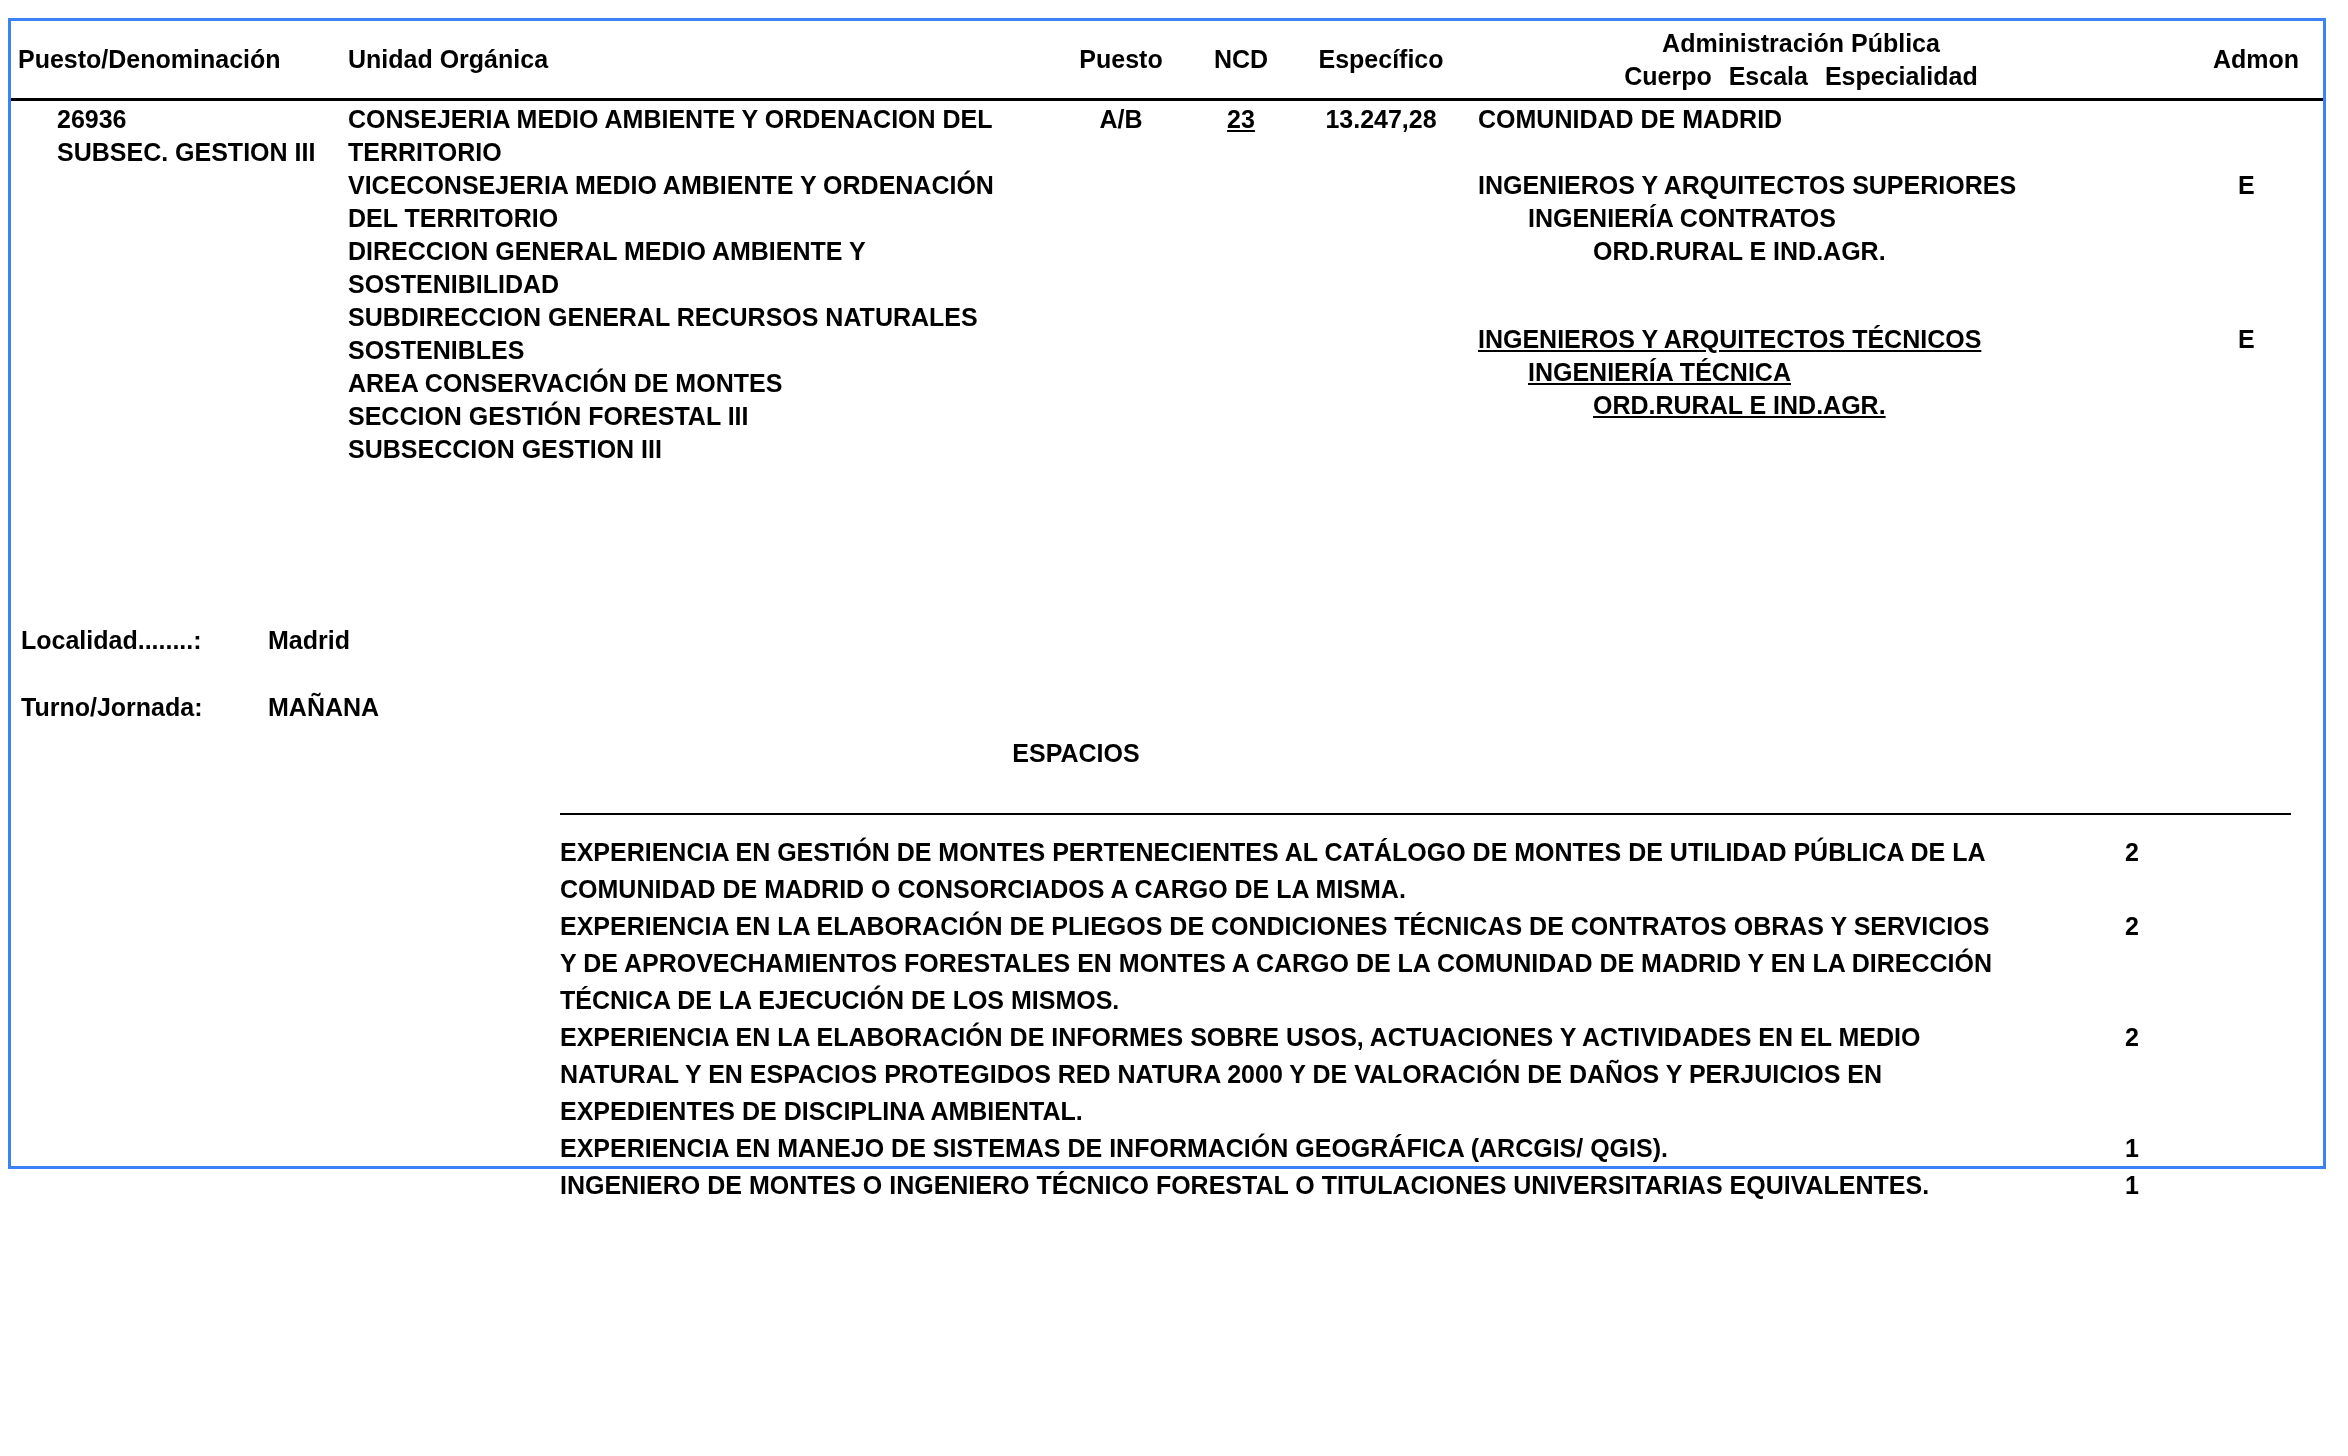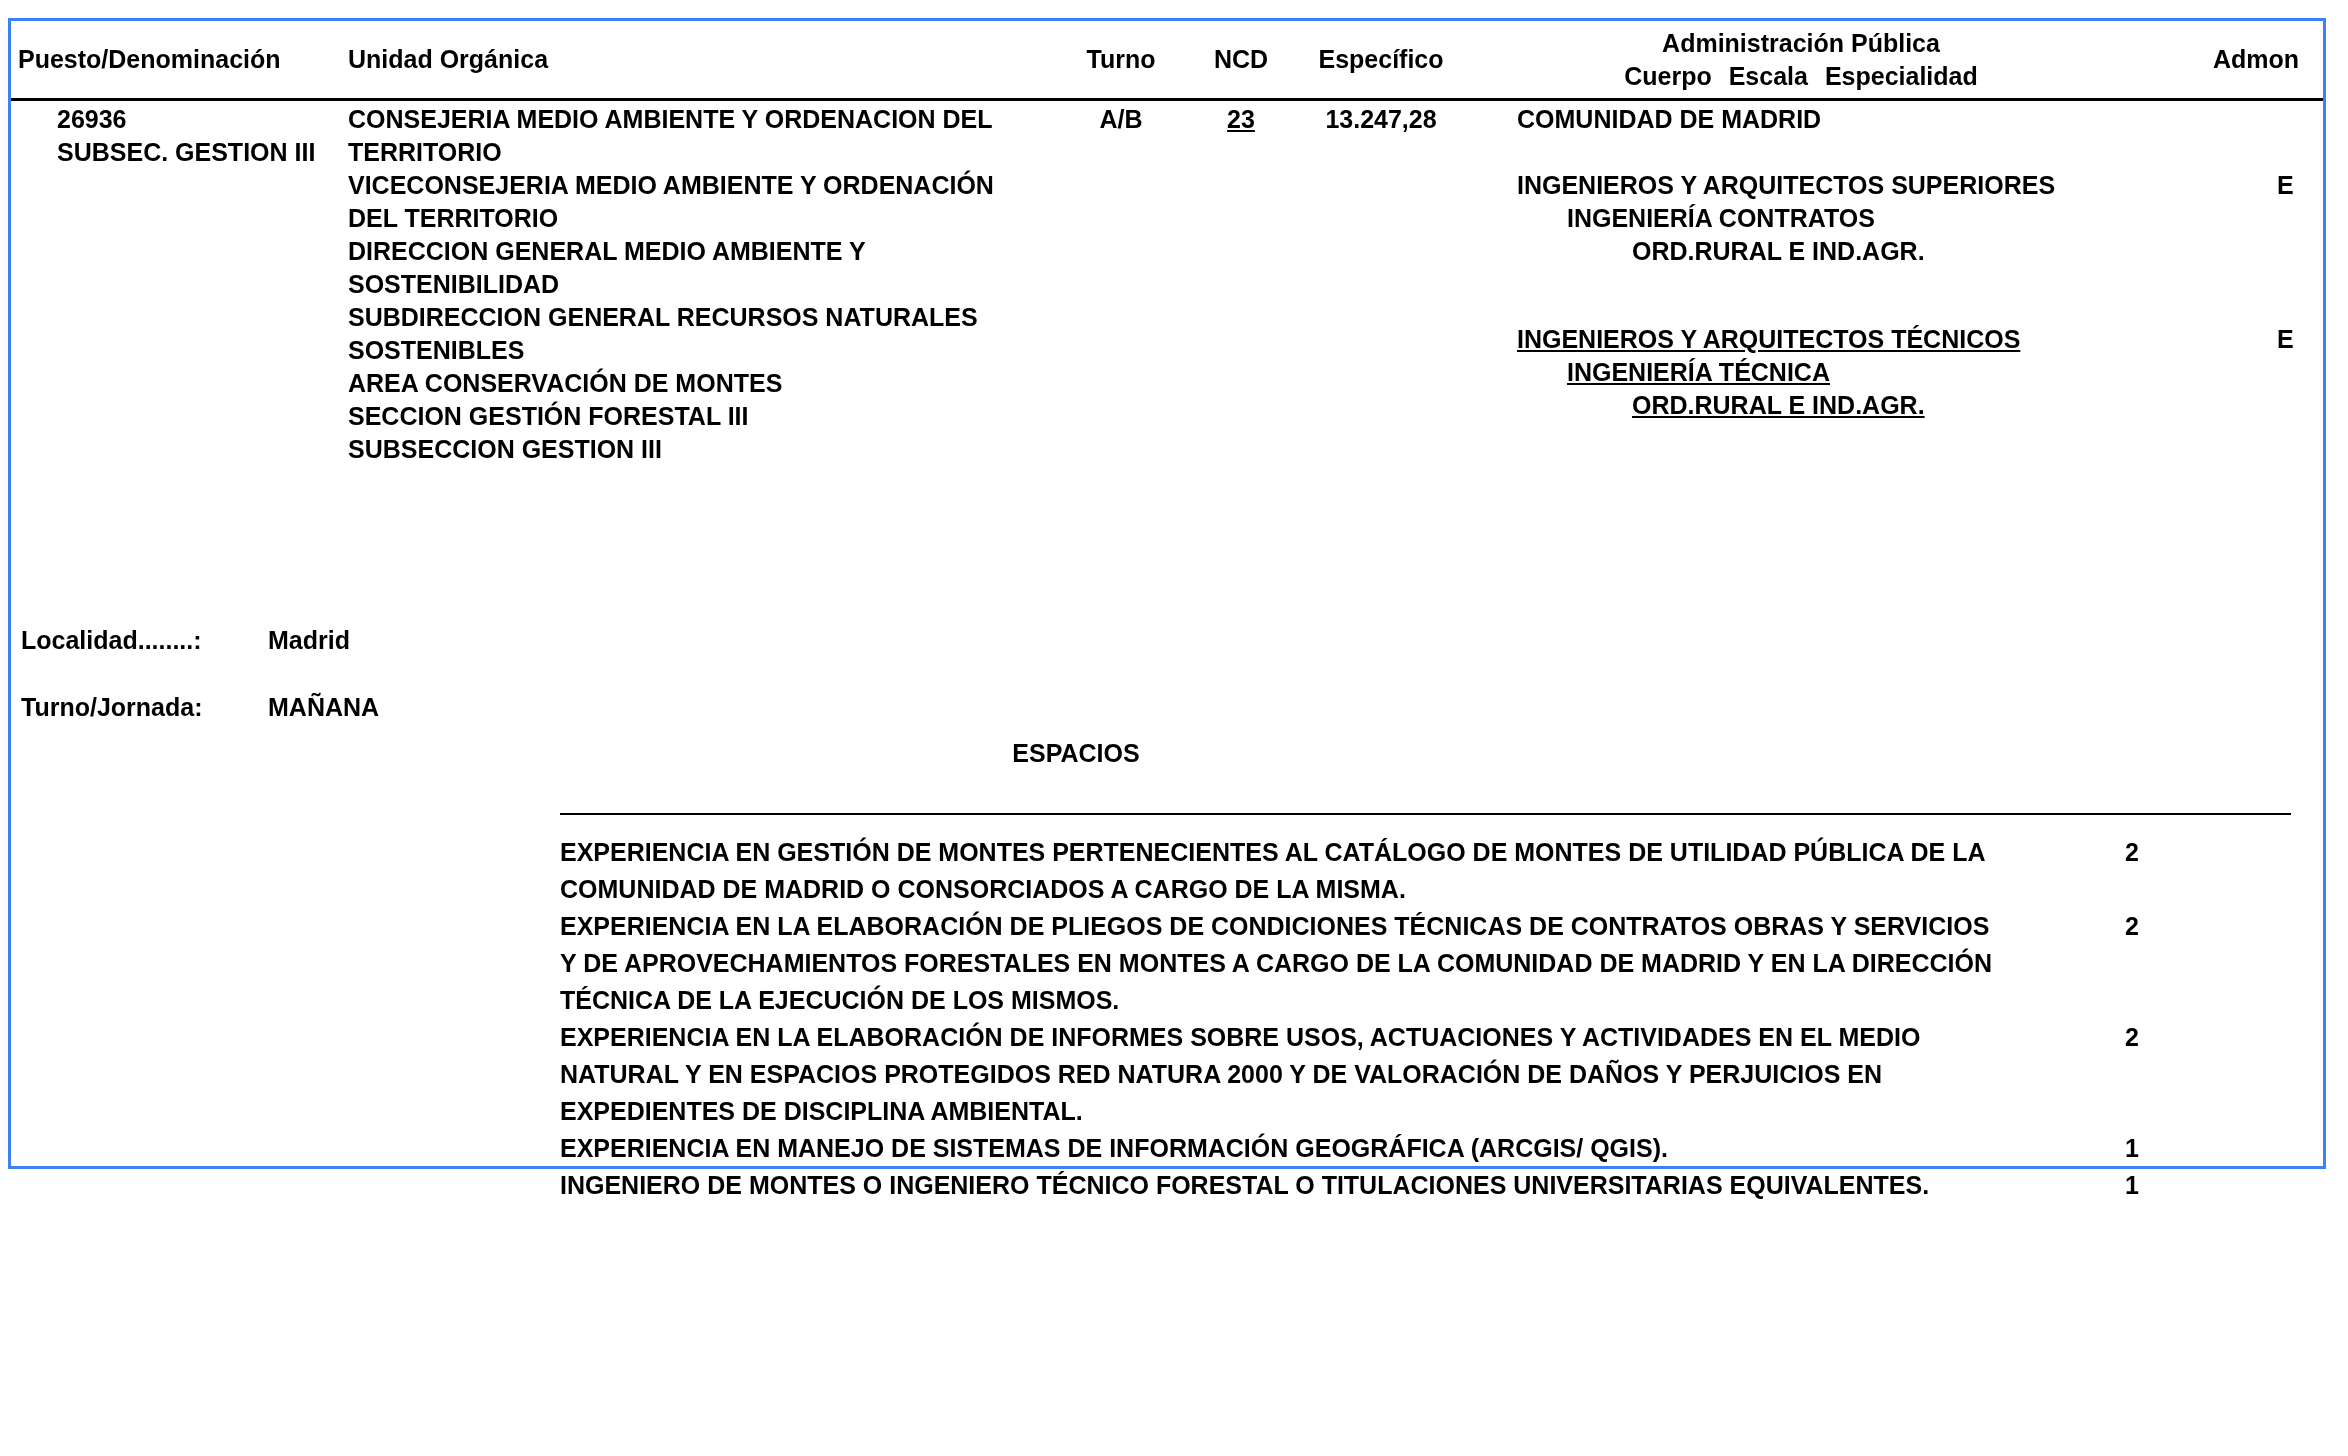--- a/index.html
+++ b/index.html
@@ -28,21 +28,21 @@
   #h-admin    { left:1385px; top:6px;  width:810px; line-height:33px; }
   #h-admin .wsp { word-spacing:10px; }
   #h-admon    { left:2175px; top:22px; width:140px; }
 
   
   #v-puesto   { left:10px;   top:82px; width:320px;margin-left:36px; }
   #v-unidad   { left:337px;  top:82px; width:680px; }
   #v-grupo    { left:1040px; top:82px; width:140px; }
   #v-ncd      { left:1185px; top:82px; width:90px;text-decoration:underline; }
   #v-espec    { left:1285px; top:82px; width:170px; }
-  #v-admin    { left:1467px; top:82px; width:810px;margin-left:39px; }
+  #v-admin    { left:1467px; top:82px; width:810px; }
   .cuerpo-group { position:relative; margin-top:33px; }
   .cuerpo-group.second { margin-top:55px;text-decoration:underline; }
   .escala-line { padding-left:50px; }
   .espec-line  { padding-left:115px; }
   .admon-flag  { position:absolute; left:760px; top:0; }
 
   
   #localidad-label { left:10px;  top:603px; }
   #localidad-value { left:257px; top:603px; }
   #turno-label     { left:10px;  top:670px; }
@@ -57,21 +57,21 @@
   .merit-pts  { flex:1; text-align:right; padding-right:92px; font-size:25px; line-height:37px; }
 </style>
 </head>
 <body>
 
 <div class="page">
   <div class="doc-box">
 
     <div class="abs fs" id="h-puesto">Puesto/Denominación</div>
     <div class="abs fs" id="h-unidad">Unidad Orgánica</div>
-    <div class="abs fs ctr" id="h-grupo">Turno</div>
+    <div class="abs fs ctr" id="h-grupo">Puesto</div>
     <div class="abs fs ctr" id="h-ncd">NCD</div>
     <div class="abs fs ctr" id="h-espec">Específico</div>
     <div class="abs fs ctr" id="h-admin">
       <div>Administración Pública</div>
       <div class="wsp">Cuerpo Escala Especialidad</div>
     </div>
     <div class="abs fs ctr" id="h-admon">Admon</div>
     <div class="header-line"></div>
 
     <div class="abs fs" id="v-puesto">

